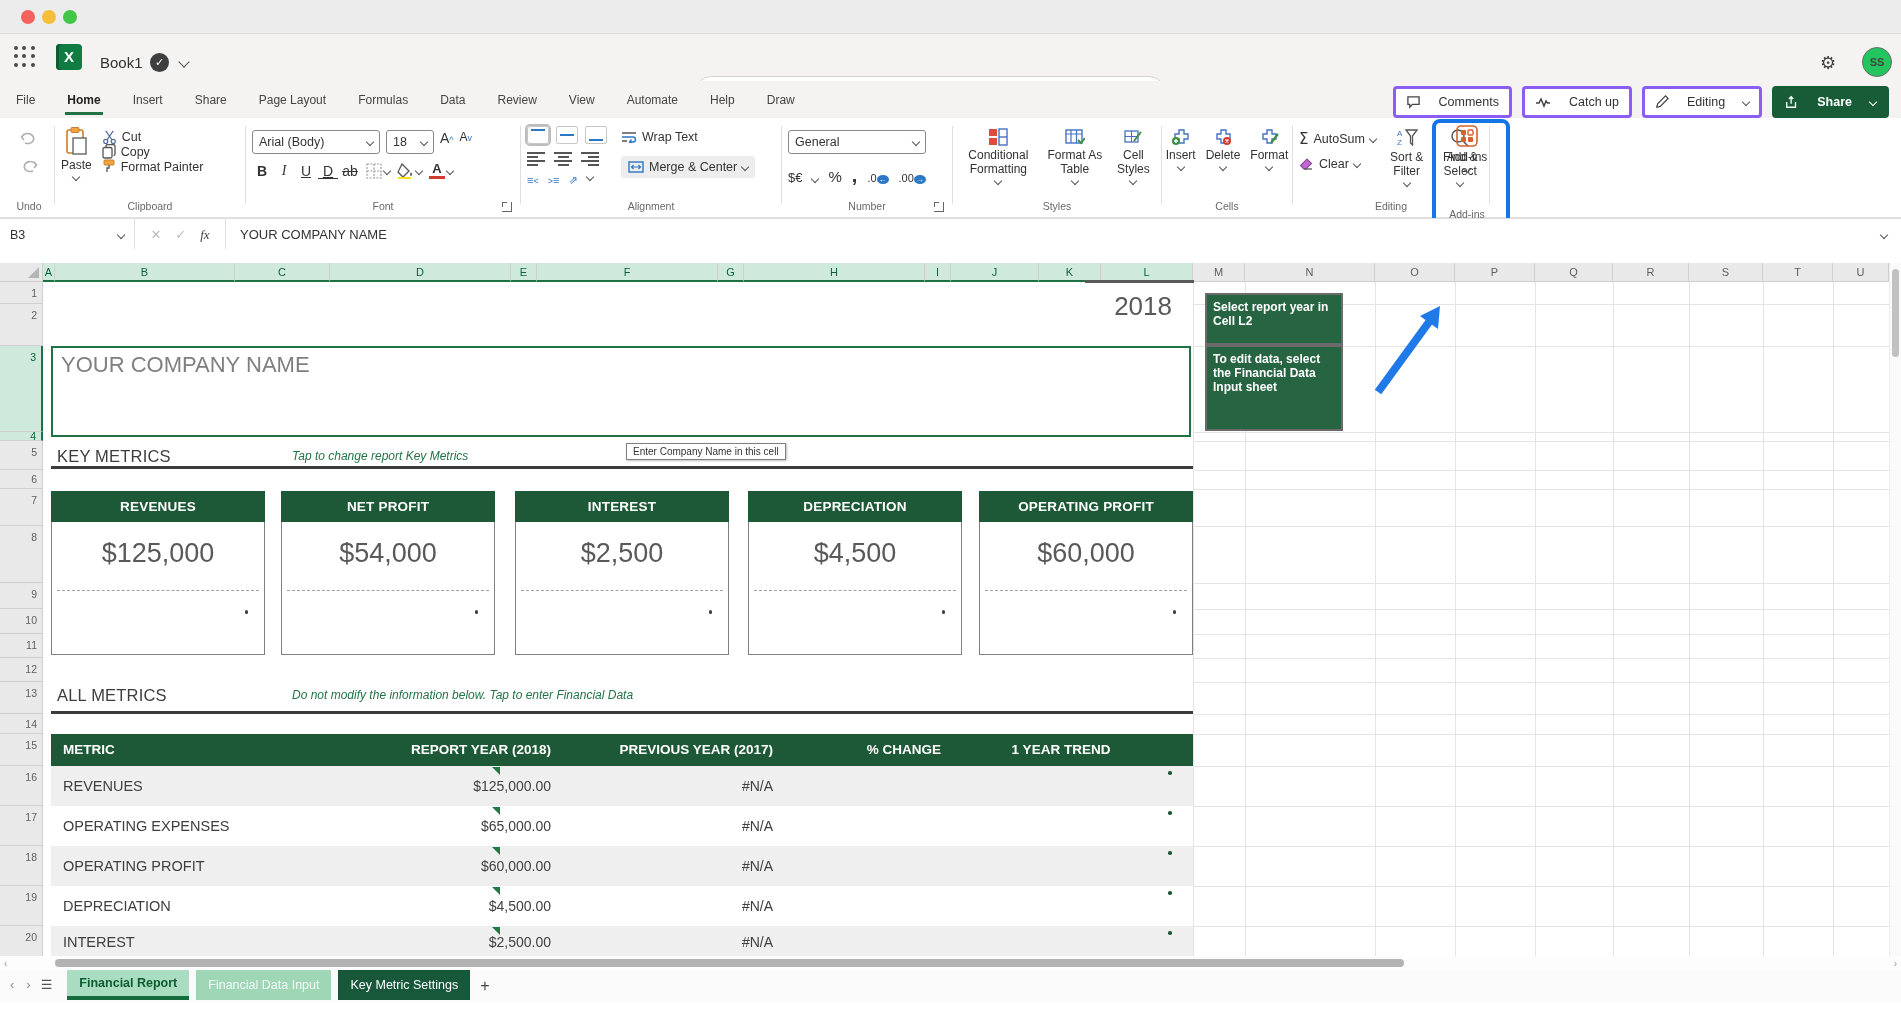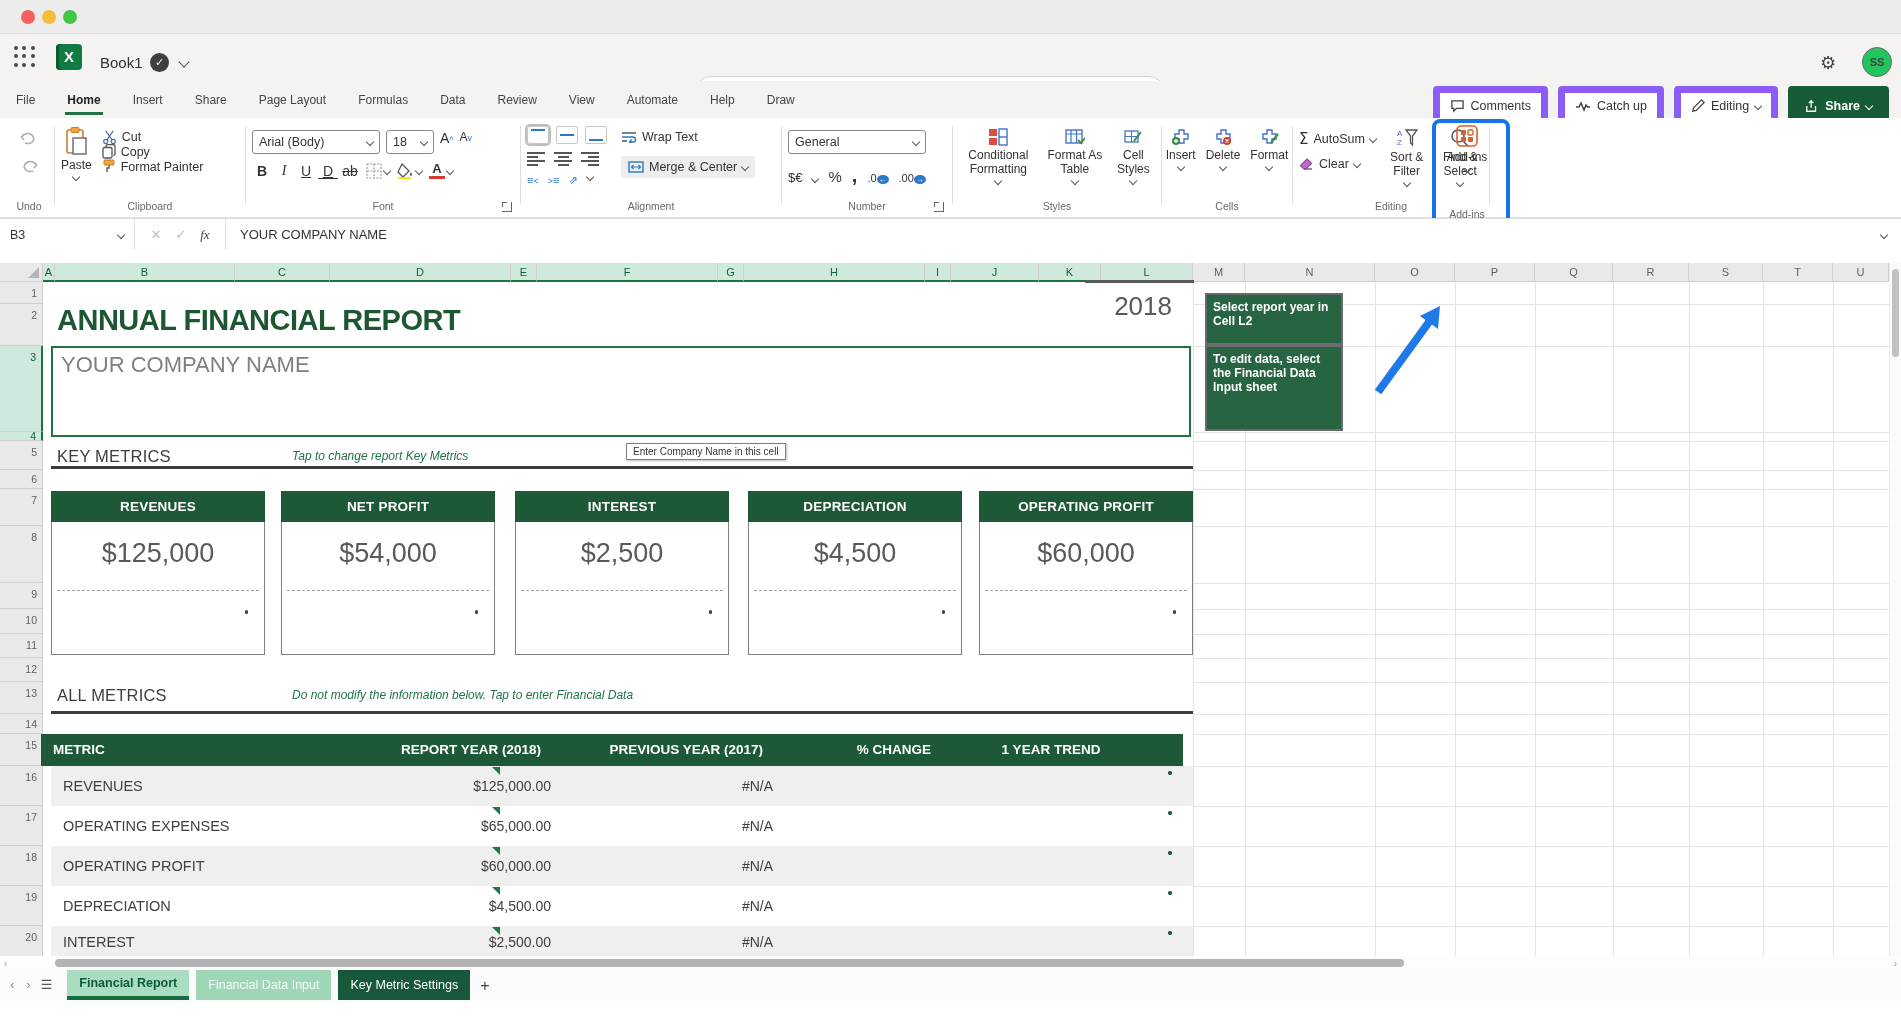--- a/index.html
+++ b/index.html
@@ -30,22 +30,22 @@
   .mag:after{content:"";position:absolute;width:6px;height:1.6px;background:#777;transform:rotate(45deg);left:9px;top:11px;}
   #gear{left:1820px;top:18px;font-family:"DejaVu Sans",sans-serif;font-size:18px;color:#444;}
   #avatar{left:1862px;top:13px;width:28px;height:28px;border-radius:50%;border:1.5px solid #6b6b6b;background:#22c55e;
           color:#444;font-size:11px;font-weight:bold;text-align:center;line-height:28px;}
   
   #menubar{left:0;top:81px;width:1901px;height:37px;background:#f4f3f2;}
   #menu-tabs{position:absolute;left:14px;top:0;height:37px;display:flex;align-items:center;gap:28px;}
   .mtab{font-size:12px;color:#444;padding:8px 2px;cursor:default;white-space:nowrap;}
   .mtab.active{font-weight:bold;color:#222;border-bottom:3px solid #217346;padding-bottom:5px;}
   #menu-actions{position:absolute;right:12px;top:5px;display:flex;gap:10px;align-items:center;}
-  .pillbtn{height:26px;border:7px solid #8b5cf6;border-radius:4px;background:#fff;display:flex;align-items:center;
-           gap:6px;padding:0 10px;font-size:12.5px;color:#333;}
+  .pillbtn{height:26px;border:3px solid #8b5cf6;border-radius:4px;background:#fff;display:flex;align-items:center;
+           gap:18px;padding:0 10px;font-size:12.5px;color:#333;}
   .pillbtn.green{background:#185c37;border-color:#185c37;color:#fff;font-weight:bold;}
   .icon-svg{display:inline-block;vertical-align:middle;}
   
   #ribbon{left:0;top:118px;width:1901px;height:99px;background:#fff;border-bottom:1px solid #e1dfdd;}
   #ribbon-row{position:absolute;left:10px;top:4px;display:flex;height:92px;}
   .rgroup{position:relative;height:92px;flex:none;}
   .rlabel{position:absolute;bottom:2px;left:0;right:0;text-align:center;font-size:10.5px;color:#696969;}
   .rdiv{width:1px;background:#e1dfdd;margin:4px 6px 10px 6px;flex:none;}
   .ritem{font-size:12.5px;color:#333;display:flex;align-items:center;gap:5px;white-space:nowrap;}
   .bigbtn{display:flex;flex-direction:column;align-items:center;font-size:12px;color:#333;gap:2px;text-align:center;}
@@ -86,21 +86,21 @@
   .sec-note{font-size:12px;font-style:italic;color:#217346;}
   .dark-line{left:51px;width:1142px;height:3px;background:#3c3c3c;}
   #tooltip{left:626px;top:194px;background:#fff;border:1px solid #7f7f7f;font-size:10px;color:#333;
            padding:2px 6px;box-shadow:1px 1px 2px rgba(0,0,0,.25);white-space:nowrap;}
   .card{position:absolute;top:242px;width:214px;height:164px;}
   .card .chead{height:31px;background:#1e5937;color:#fff;font-weight:bold;font-size:13.5px;text-align:center;line-height:31px;letter-spacing:0.2px;}
   .card .cbody{position:absolute;top:31px;left:0;right:0;bottom:0;border:1px solid #7f7f7f;border-top:none;background:#fff;}
   .card .cval{margin-top:16px;text-align:center;font-size:27px;color:#595959;}
   .card .cdash{position:absolute;left:5px;right:5px;top:68px;border-top:1.5px dashed #a0a0a0;}
   .card .cdot{position:absolute;right:16px;top:88px;width:3.5px;height:3.5px;border-radius:50%;background:#3f3f3f;}
-  #thead{left:41px;top:485px;width:1142px;height:32px;background:#1e5937;}
+  #thead{left:51px;top:485px;width:1142px;height:32px;background:#1e5937;}
   .thcell{position:absolute;top:0;height:32px;line-height:32px;color:#fff;font-weight:bold;font-size:13.5px;}
   .trow{position:absolute;left:51px;width:1142px;}
   .trow .tname{position:absolute;left:12px;top:50%;transform:translateY(-50%);font-size:14.5px;color:#404040;}
   .trow .tval{position:absolute;right:642px;top:50%;transform:translateY(-50%);font-size:14px;color:#404040;}
   .trow .tna{position:absolute;right:420px;top:50%;transform:translateY(-50%);font-size:14px;color:#404040;}
   .trow .ttri{position:absolute;left:441px;top:1px;width:0;height:0;border-top:8px solid #1f7a44;border-left:8px solid transparent;}
   .trow .tdot{position:absolute;left:1117px;top:5px;width:3.5px;height:3.5px;border-radius:50%;background:#1e5937;}
   .note{position:absolute;left:1205px;width:138px;background:#276442;border:2px solid #6b6b6b;box-sizing:border-box;
         color:#fff;font-size:12px;font-weight:bold;line-height:1.18;padding:5px 6px;}
   
@@ -589,21 +589,20 @@
       <div class="rowhead" style="top: 433px; height: 32px; line-height: 22px;">13</div>
       <div class="rowhead" style="top: 465px; height: 20px; line-height: 20px;">14</div>
       <div class="rowhead" style="top: 485px; height: 32px; line-height: 22px;">15</div>
       <div class="rowhead" style="top: 517px; height: 40px; line-height: 22px;">16</div>
       <div class="rowhead" style="top: 557px; height: 40px; line-height: 22px;">17</div>
       <div class="rowhead" style="top: 597px; height: 40px; line-height: 22px;">18</div>
       <div class="rowhead" style="top: 637px; height: 40px; line-height: 22px;">19</div>
       <div class="rowhead" style="top: 677px; height: 32px; line-height: 22px;">20</div>
     </div>
 
-  <div class="abs" id="report-title">ANNUAL FINANCIAL REPORT</div>
   <div class="abs" id="year-line"></div>
   <div class="abs" id="year">2018</div>
   <div class="abs" id="company-box">
     <div>YOUR COMPANY NAME</div>
   </div>
 
   <div class="abs sec-head" style="left:57px;top:198px;">KEY METRICS</div>
   <div class="abs sec-note" style="left:292px;top:200px;">Tap to change report Key Metrics</div>
   <div class="abs" id="tooltip">Enter Company Name in this cell</div>
   <div class="abs dark-line" style="top:217px;"></div>

